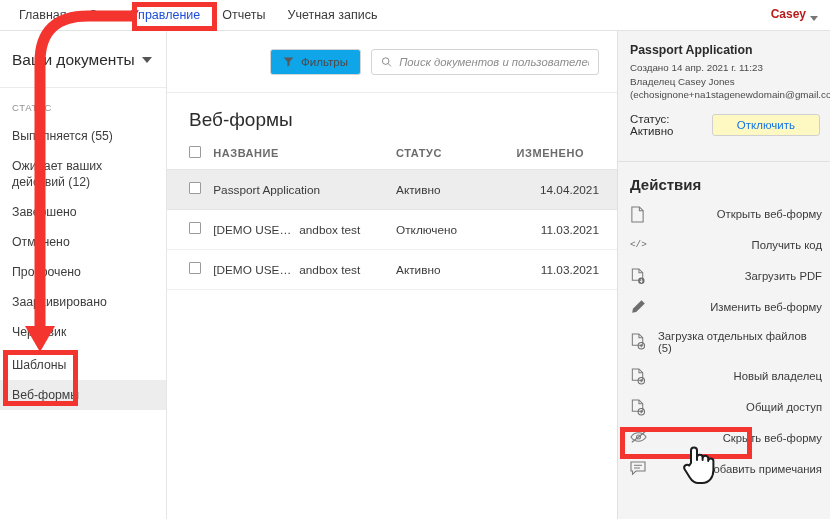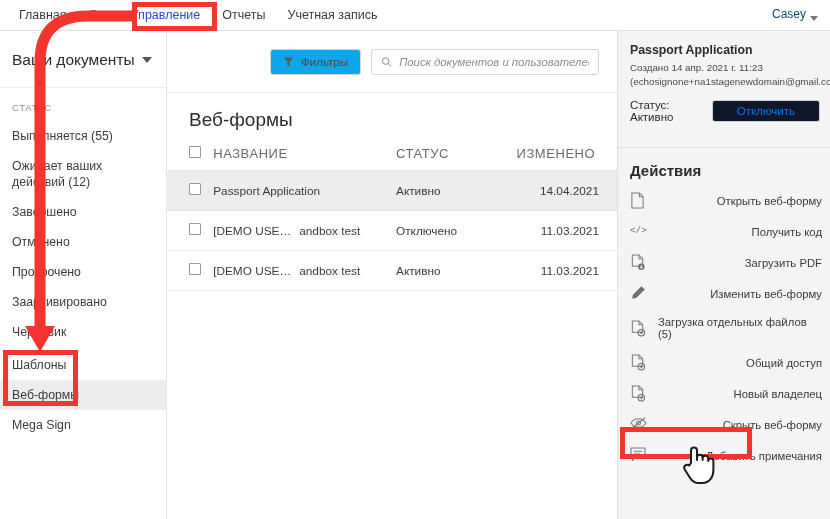--- a/index.html
+++ b/index.html
@@ -22,22 +22,23 @@
   }
   .nav-items { display: flex; align-items: center; padding-left: 8px; }
   .nav-item {
     font-size: 12.5px; color: #3c3c3c; padding: 4px 11px;
     white-space: nowrap; cursor: pointer;
   }
   .nav-item.obscured { color: #4a4a4a; }
   .nav-item.active { color: #1d4ed8; }
   .nav-user {
     position: absolute; right: 12px; top: 7px;
-    font-size: 12px; color: #0c4a6e; display: flex; align-items: flex-end; gap: 4px;
+    font-size: 12px; color: #b91c1c; display: flex; align-items: flex-end; gap: 4px;
     cursor: pointer;
+    font-weight: bold;
   }
   .caret-down {
     width: 0; height: 0;
     border-left: 4px solid transparent;
     border-right: 4px solid transparent;
     border-top: 5px solid #777;
     display: inline-block;
   }
 
   
@@ -94,21 +95,21 @@
   }
   .search-box .ph {
     font-size: 11.3px; color: #8d8d8d; font-style: italic;
     white-space: nowrap; overflow: hidden;
   }
   .page-title {
     font-size: 19px; color: #2c2c2c; padding: 16px 0 10px 22px; font-weight: 400;
   }
   table.grid { width: 100%; border-collapse: collapse; table-layout: fixed; }
   table.grid th {
-    font-size: 13px; letter-spacing: .55px; color: #6b6b6b; font-weight: 400;
+    font-size: 11px; letter-spacing: .55px; color: #6b6b6b; font-weight: 700;
     text-align: left; padding: 5px 0 9px 0;
     border-bottom: 1px solid #e4e4e4;
   }
   table.grid td {
     font-size: 11.8px; color: #3b3b3b;
     padding: 12px 0; border-bottom: 1px solid #efefef;
     overflow: hidden; white-space: nowrap; text-overflow: ellipsis;
   }
   tr.row.sel td { background: #ededed; border-bottom-color: #e4e4e4; }
   .c-check { width: 46px; padding-left: 22px !important; }
@@ -132,21 +133,21 @@
   .rail-head { padding: 12px 10px 12px 12px; }
   .rail-title { font-size: 12.3px; color: #2b2b2b; font-weight: 700; margin-bottom: 4px; }
   .rail-meta { font-size: 9.8px; color: #4a4a4a; line-height: 13.5px; }
   .rail-status {
     display: flex; align-items: center; gap: 11px;
     margin-top: 11px; margin-bottom: 4px;
   }
   .rail-status .lbl { font-size: 11.5px; color: #2b2b2b; }
   .rail-status .lbl b { font-weight: 400; }
   .btn-off {
-    border: 1px solid #d0d0d0; background: #0f172a; border-radius: 3px;
+    border: 1px solid #d0d0d0; background: #fef9c3; border-radius: 3px;
     font-size: 11.5px; color: #1473e6; padding: 4px 24px; cursor: pointer;
   }
   .rail-div { height: 1px; background: #e0e0e0; margin: 8px 0 0 0; }
   .actions-title {
     font-size: 15px; color: #2b2b2b; font-weight: 700;
     padding: 14px 8px 6px 12px;
   }
   .act {
     display: flex; align-items: center; gap: 11px;
     padding: 7px 8px 7px 12px; cursor: pointer;
@@ -195,21 +196,20 @@
     <div class="side-link">Ожидает ваших действий (12)</div>
     <div class="side-link">Завершено</div>
     <div class="side-link">Отменено</div>
     <div class="side-link">Просрочено</div>
     <div class="side-link">Заархивировано</div>
     <div class="side-link">Черновик</div>
 
     <div class="side-group">
       <div class="side-link">Шаблоны</div>
       <div class="side-link sel">Веб-формы</div>
-      <div class="side-link">Mega Sign</div>
     </div>
   </div>
 
   <div class="main">
     <div class="toolbar">
       <div class="filter-btn">
         <svg class="ic" width="11" height="11" viewBox="0 0 16 16">
           <path d="M1 2h14l-5.4 6.3v5.2l-3.2 1.6V8.3z" fill="#5a5a5a"></path>
         </svg>
         <span>Фильтры</span>
@@ -272,20 +272,21 @@
           <td class="c-mod">11.03.2021</td>
         </tr>
       </tbody>
     </table>
   </div>
 
   <div class="rail">
     <div class="rail-head">
       <div class="rail-title">Passport Application</div>
       <div class="rail-meta">Создано 14 апр. 2021 г. 11:23</div>
+      <div class="rail-meta">Владелец Casey Jones</div>
       <div class="rail-meta">(echosignone+na1stagenewdomain@gmail.com)</div>
       <div class="rail-status">
         <span class="lbl">
           <span>Статус:</span>
           <b>Активно</b>
         </span>
         <button class="btn-off">Отключить</button>
       </div>
     </div>
     <div class="rail-div"></div>
@@ -347,33 +348,33 @@
 
     <div class="act">
       <span class="ic">
         <svg width="16" height="17" viewBox="0 0 16 18">
             <path d="M2 1h7l4 4v8H2z" fill="none" stroke="#7a7a7a" stroke-width="1.1"></path>
             <path d="M9 1v4h4" fill="none" stroke="#7a7a7a" stroke-width="1.1"></path>
             <circle cx="11.5" cy="13.5" r="3.4" fill="none" stroke="#6e6e6e" stroke-width="1.1"></circle>
             <path d="M11.5 11.8v3.4M9.9 13.5h3.2" stroke="#6e6e6e" stroke-width="1" fill="none"></path>
           </svg>
       </span>
-      <span>Общий доступ</span>
+      <span>Новый владелец</span>
     </div>
 
     <div class="act">
       <span class="ic">
         <svg width="16" height="17" viewBox="0 0 16 18">
             <path d="M2 1h7l4 4v8H2z" fill="none" stroke="#7a7a7a" stroke-width="1.1"></path>
             <path d="M9 1v4h4" fill="none" stroke="#7a7a7a" stroke-width="1.1"></path>
             <circle cx="11.5" cy="13.5" r="3.4" fill="none" stroke="#6e6e6e" stroke-width="1.1"></circle>
             <path d="M11.5 11.8v3.4M9.9 13.5h3.2" stroke="#6e6e6e" stroke-width="1" fill="none"></path>
           </svg>
       </span>
-      <span>Новый владелец</span>
+      <span>Общий доступ</span>
     </div>
 
     <div class="act">
       <span class="ic">
         <svg width="17" height="14" viewBox="0 0 18 14">
             <path d="M1 7s3-4.5 8-4.5S17 7 17 7s-3 4.5-8 4.5S1 7 1 7z" fill="none" stroke="#7a7a7a" stroke-width="1.1"></path>
             <circle cx="9" cy="7" r="2.1" fill="none" stroke="#7a7a7a" stroke-width="1.1"></circle>
             <line x1="2" y1="12.6" x2="16" y2="1.4" stroke="#7a7a7a" stroke-width="1.2"></line>
           </svg>
       </span>

